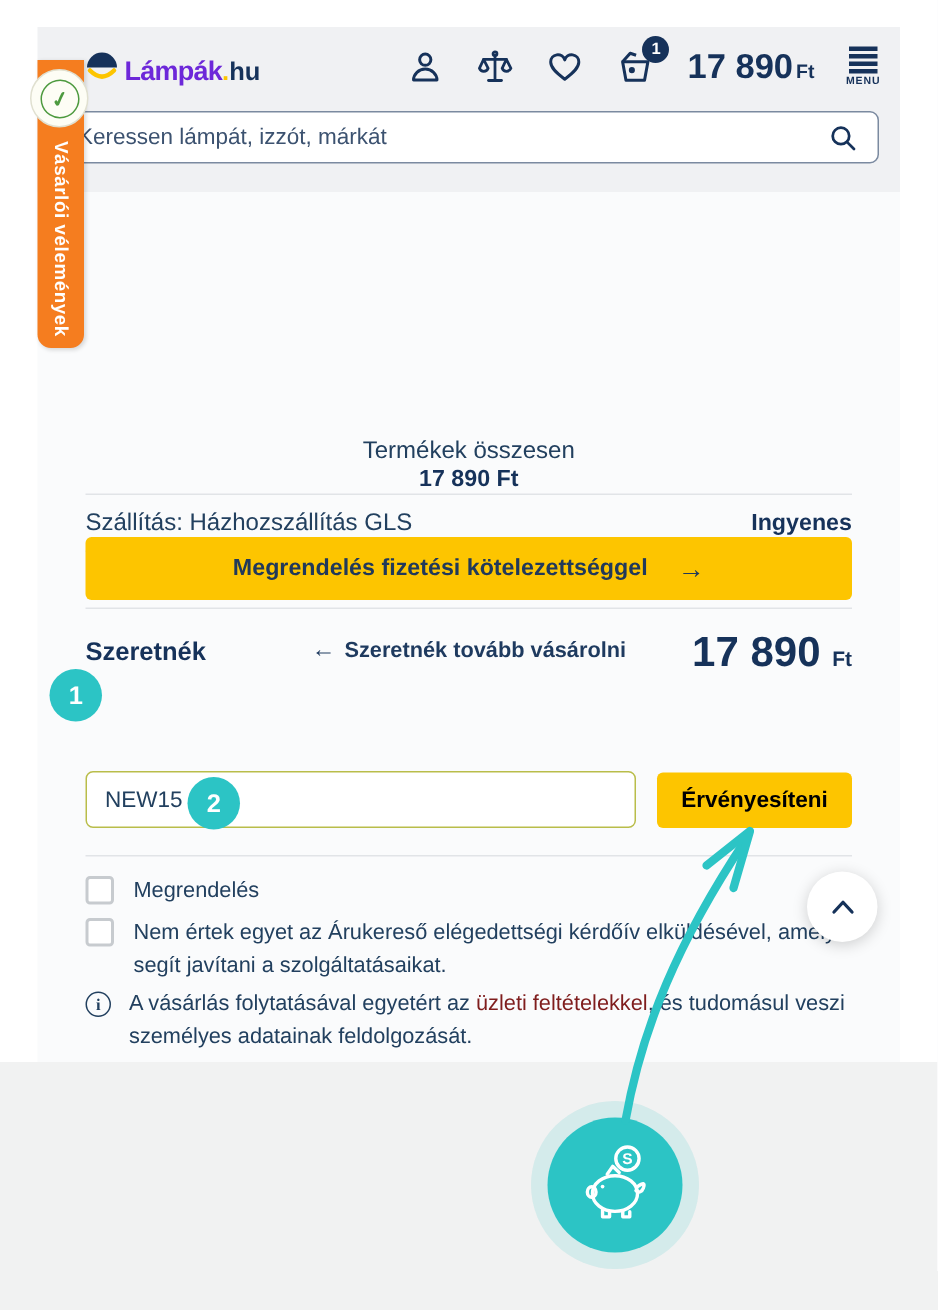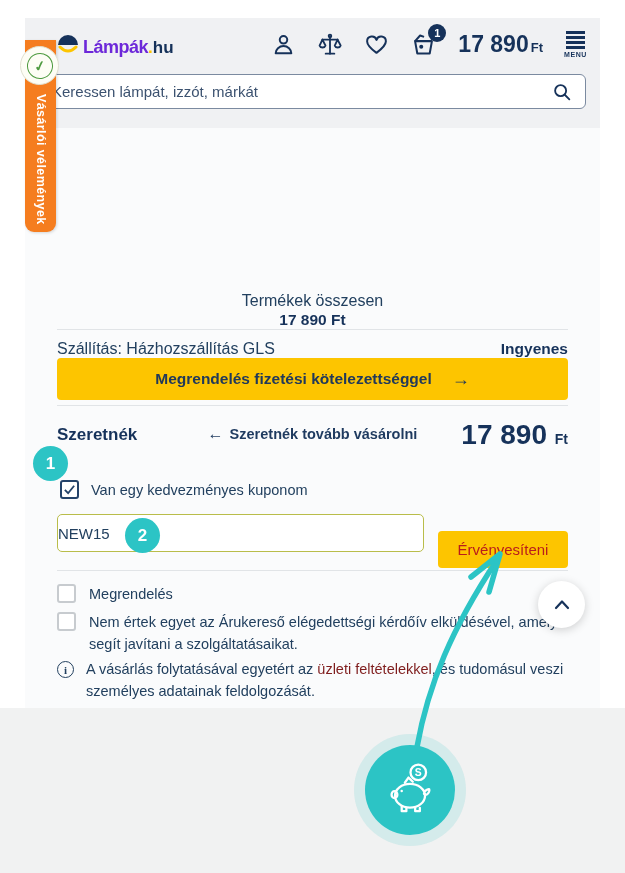--- a/index.html
+++ b/index.html
@@ -65,24 +65,24 @@
     font-size:17px; font-weight:bold; display:flex; align-items:center; justify-content:center; z-index:3; }
   .step-1 { left:8px; top:318px; }
   .step-2 { left:100px; top:390px; }
   .coupon-check-row { position:absolute; left:35px; top:352px; display:flex; align-items:center; gap:12px; }
   .checkbox { width:19px; height:19px; background:#fff; border:2px solid #24436a; border-radius:3px;
     display:flex; align-items:center; justify-content:center; cursor:pointer; flex:none; }
   .checkbox.empty { border:2px solid #c7cbcf; }
   .cb-label { font-size:14.5px; color:#22405f; cursor:pointer; }
   .coupon-input { position:absolute; left:32px; top:386px; width:367px; height:38px; background:#fff;
     border:1.5px solid #b9bd4a; border-radius:5px; font-family:"Liberation Sans",sans-serif; font-size:15px;
-    color:#22405f; padding:0 0; outline:none; }
+    color:#22405f; padding:0 12px; outline:none; }
   .apply-btn { position:absolute; left:413px; top:387px; width:130px; height:37px; background:#fdc500;
-    border:none; border-radius:4px; font-family:"Liberation Sans",sans-serif; font-size:15px; font-weight:normal;
-    color:#b91c1c; cursor:pointer;margin-top:16px; }
+    border:none; border-radius:4px; font-family:"Liberation Sans",sans-serif; font-size:15px; font-weight:bold;
+    color:#000000; cursor:pointer; }
   .divider2 { position:absolute; left:32px; right:32px; top:442px; height:1px; background:#e1e4e7; }
   .cb-row { position:absolute; left:32px; display:flex; align-items:flex-start; gap:13px; }
   .cb-register { top:456px; align-items:center; }
   .cb-survey { top:484px; }
   .cb-survey .cb-label { width:478px; line-height:1.5; }
   .terms-row { position:absolute; left:32px; top:531px; display:flex; align-items:flex-start; gap:12px; }
   .info-icon { width:17px; height:17px; border:1.6px solid #22405f; border-radius:50%; color:#22405f;
     font-size:11px; font-weight:bold; display:flex; align-items:center; justify-content:center; flex:none; margin-top:2px;
     font-family:"Liberation Serif", serif; }
   .terms-text { font-size:14.5px; color:#22405f; width:478px; line-height:1.5; }
@@ -194,28 +194,20 @@
     <span>Megrendelés fizetési kötelezettséggel</span>
     <span class="order-arrow">→</span>
   </button>
 
   <div class="continue-link">
     <span class="arr">←</span><span>Szeretnék tovább vásárolni</span>
   </div>
 
   <div class="step-badge step-1">1</div>
 
-  <div class="coupon-check-row">
-    <span class="checkbox">
-      <svg width="13" height="13" viewBox="0 0 14 14">
-        <polyline points="2,7.5 5.5,11 12,3" fill="none" stroke="#24436a" stroke-width="2"></polyline>
-      </svg>
-    </span>
-    <span class="cb-label">Van egy kedvezményes kuponom</span>
-  </div>
 
   <input class="coupon-input" value="NEW15" style="">
   <div class="step-badge step-2">2</div>
   <button class="apply-btn">Érvényesíteni</button>
 
   <div class="divider2"></div>
 
   <div class="cb-row cb-register">
     <span class="checkbox empty"></span>
     <span class="cb-label">Megrendelés</span>

